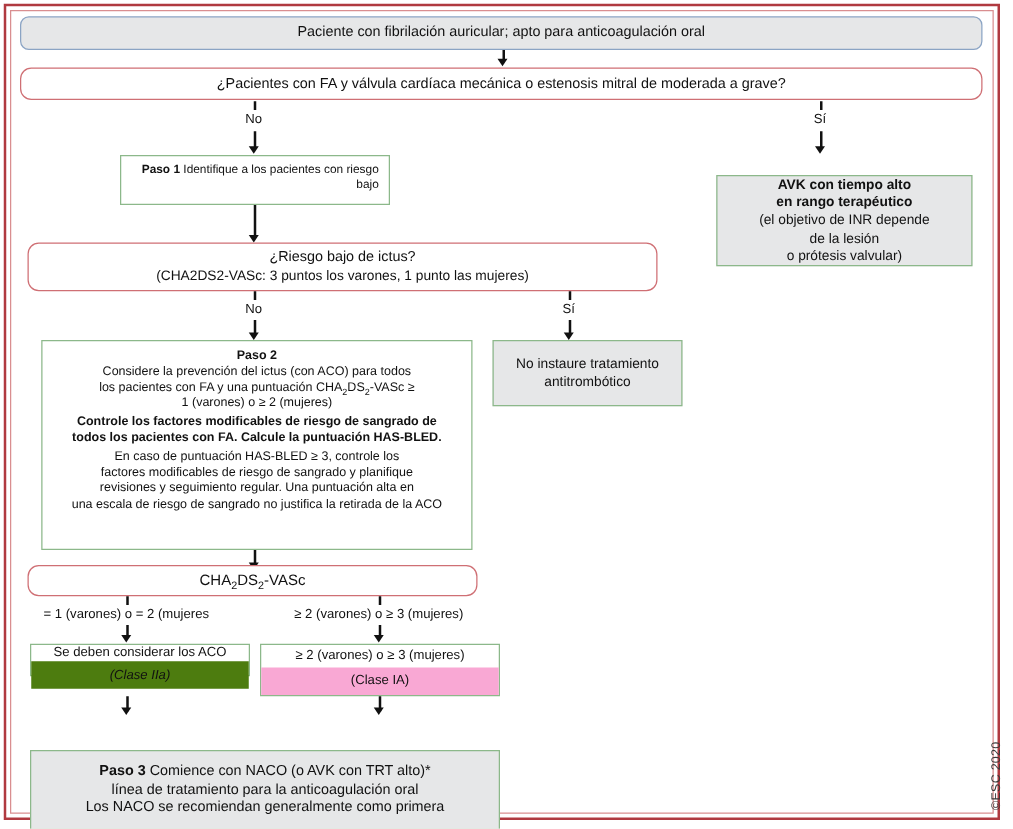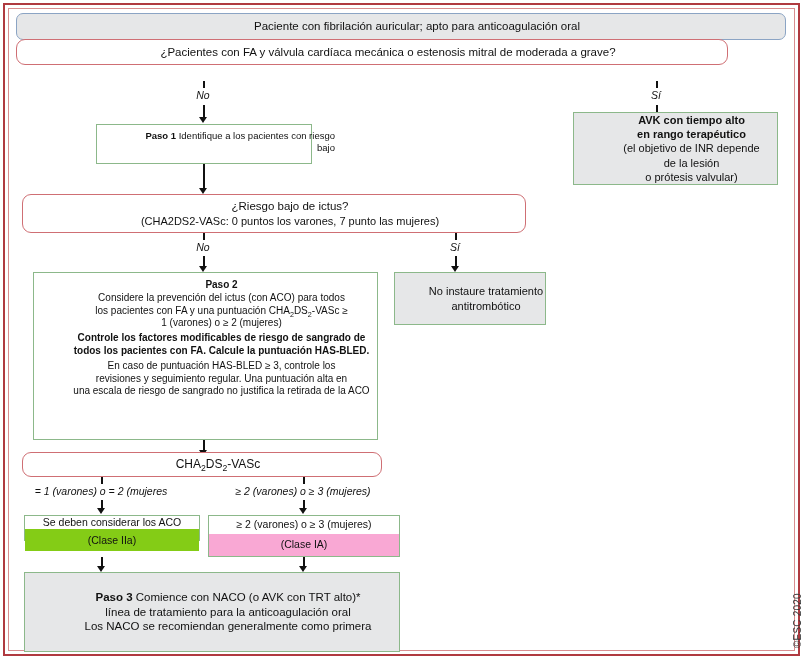--- a/index.html
+++ b/index.html
@@ -33,21 +33,21 @@
   .node{
     position:absolute;
     box-sizing:border-box;
     display:flex;
     flex-direction:column;
     align-items:center;
     justify-content:center;
     text-align:center;
     line-height:1.28;
   }
-  .node .ln{display:block;width:100%;padding-left:32px;}
+  .node .ln{display:block;width:100%;}
   
   .n-header{
     background:#e6e7e8;
     border:1.6px solid #8ba4c4;
     border-radius:7px;
     font-size:11.5px;
     color:#111;
   }
   
   .n-decision{
@@ -82,21 +82,21 @@
     font-size:10.5px;
     color:#111;
   }
   .n-split .band{
     width:100%;
     flex:0 0 22px;
     display:flex;align-items:center;justify-content:center;
     font-size:10.5px;
     color:#111;
   }
-  .band-yellow{background:#84cc16;}
+  .band-yellow{background:#4d7c0f;font-style:italic;}
   .band-green{background:#f9a8d4;}
 
   
   .b{font-weight:bold;}
   .t11{font-size:11px;}
   .t105{font-size:10px;}
   .t10{font-size:10px;}
   .t95{font-size:9.5px;}
   .t115b{font-size:11.5px;font-weight:normal;}
   sub{font-size:72%;vertical-align:baseline;position:relative;top:3px;}
@@ -110,21 +110,20 @@
     border-right:4.5px solid transparent;
     border-top:6px solid #111;
   }
   .tick{position:absolute;width:1.6px;height:7px;background:#111;}
   .edge-label{
     position:absolute;
     font-size:10.5px;
     color:#111;
     white-space:nowrap;
     text-align:center;
-    font-style:italic;
   }
   
   .copyright{
     position:absolute;
     font-size:10px;
     color:#3a3a3a;
     transform:rotate(-90deg);
     transform-origin:left top;
     white-space:nowrap;
     letter-spacing:.2px;
@@ -138,55 +137,55 @@
   <div class="frame-outer"></div>
   <div class="frame-inner"></div>
 
   <div class="node n-header" style="left:16px; top:13px; width:770px; height:27px;">
     <span class="ln">Paciente con fibrilación auricular; apto para anticoagulación oral</span>
   </div>
 
   <div class="vline" style="left:402px; top:40px; height:9px;"></div>
   <div class="arrow" style="left:398px; top:47px;"></div>
 
-  <div class="node n-decision" style="left:16px; top:39px; width:712px; height:26px; font-size:11.5px;">
+  <div class="node n-decision" style="left:16px; top:54px; width:770px; height:26px; font-size:11.5px;">
     <span class="ln">¿Pacientes con FA y válvula cardíaca mecánica o estenosis mitral de moderada a grave?</span>
   </div>
 
   <div class="tick" style="left:203px; top:81px;"></div>
   <div class="edge-label" style="left:173px; top:89px; width:60px;">No</div>
   <div class="vline" style="left:203px; top:105px; height:14px;"></div>
   <div class="arrow" style="left:199px; top:117px;"></div>
 
   <div class="tick" style="left:656px; top:81px;"></div>
   <div class="edge-label" style="left:626px; top:89px; width:60px;">Sí</div>
   <div class="vline" style="left:656px; top:105px; height:14px;"></div>
   <div class="arrow" style="left:652px; top:117px;"></div>
 
   <div class="node n-green-white" style="left:96px; top:124px; width:216px; height:40px; padding:0 8px; align-items:flex-start; justify-content:flex-start;">
     <div class="ln t95" style="text-align:right; margin-top:5px;">
       <span class="b">Paso 1</span>
       <span>Identifique a los pacientes con riesgo bajo</span>
     </div>
   </div>
 
-  <div class="node n-green-grey" style="left:573px; top:112px; width:205px; height:73px; font-size:11px;">
+  <div class="node n-green-grey" style="left:573px; top:140px; width:205px; height:73px; font-size:11px;">
     <span class="ln b">AVK con tiempo alto</span>
     <span class="ln b">en rango terapéutico</span>
     <span class="ln">(el objetivo de INR depende</span>
     <span class="ln">de la lesión</span>
     <span class="ln">o prótesis valvular)</span>
   </div>
 
   <div class="vline" style="left:203px; top:164px; height:26px;"></div>
   <div class="arrow" style="left:199px; top:188px;"></div>
 
   <div class="node n-decision" style="left:22px; top:194px; width:504px; height:39px;">
     <span class="ln t115b">¿Riesgo bajo de ictus?</span>
-    <span class="ln t11">(CHA2DS2-VASc: 0 puntos los varones, 7 punto las mujeres)</span>
+    <span class="ln t11">(CHA2DS2-VASc: 3 puntos los varones, 1 punto las mujeres)</span>
   </div>
 
   <div class="tick" style="left:203px; top:233px;"></div>
   <div class="edge-label" style="left:173px; top:241px; width:60px;">No</div>
   <div class="vline" style="left:203px; top:256px; height:12px;"></div>
   <div class="arrow" style="left:199px; top:266px;"></div>
 
   <div class="tick" style="left:455px; top:233px;"></div>
   <div class="edge-label" style="left:425px; top:241px; width:60px;">Sí</div>
   <div class="vline" style="left:455px; top:256px; height:12px;"></div>
@@ -195,20 +194,21 @@
   <div class="node n-green-white" style="left:33px; top:272px; width:345px; height:168px; justify-content:flex-start; padding-top:6px;">
     <span class="ln t105 b">Paso 2</span>
     <span class="ln t105">Considere la prevención del ictus (con ACO) para todos</span>
     <span class="ln t105">
       <span>los pacientes con FA y una puntuación CHA</span><sub>2</sub><span>DS</span><sub>2</sub><span>-VASc ≥</span>
     </span>
     <span class="ln t105">1 (varones) o ≥ 2 (mujeres)</span>
     <span class="ln t105 b" style="margin-top:2px;">Controle los factores modificables de riesgo de sangrado de</span>
     <span class="ln t105 b">todos los pacientes con FA. Calcule la puntuación HAS-BLED.</span>
     <span class="ln t105" style="margin-top:2px;">En caso de puntuación HAS-BLED ≥ 3, controle los</span>
+    <span class="ln t105">factores modificables de riesgo de sangrado y planifique</span>
     <span class="ln t105">revisiones y seguimiento regular. Una puntuación alta en</span>
     <span class="ln t10">una escala de riesgo de sangrado no justifica la retirada de la ACO</span>
   </div>
 
   <div class="node n-green-grey" style="left:394px; top:272px; width:152px; height:53px; font-size:11px;">
     <span class="ln">No instaure tratamiento</span>
     <span class="ln">antitrombótico</span>
   </div>
 
   <div class="vline" style="left:203px; top:440px; height:12px;"></div>
@@ -238,21 +238,21 @@
   <div class="node n-split" style="left:208px; top:515px; width:192px; height:42px;">
     <div class="head">≥ 2 (varones) o ≥ 3 (mujeres)</div>
     <div class="band band-green">(Clase IA)</div>
   </div>
 
   <div class="vline" style="left:101px; top:557px; height:12px;"></div>
   <div class="arrow" style="left:97px; top:566px;"></div>
   <div class="vline" style="left:303px; top:557px; height:12px;"></div>
   <div class="arrow" style="left:299px; top:566px;"></div>
 
-  <div class="node n-green-grey" style="left:24px; top:572px; width:376px; height:80px; font-size:11.5px;">
+  <div class="node n-green-grey" style="left:24px; top:600px; width:376px; height:64px; font-size:11.5px;">
     <span class="ln">
       <span class="b">Paso 3</span>
       <span>Comience con NACO (o AVK con TRT alto)*</span>
     </span>
     <span class="ln">línea de tratamiento para la anticoagulación oral</span>
     <span class="ln">Los NACO se recomiendan generalmente como primera</span>
   </div>
 
   <div class="copyright" style="left:792px; top:648px;">©ESC 2020</div>
 

